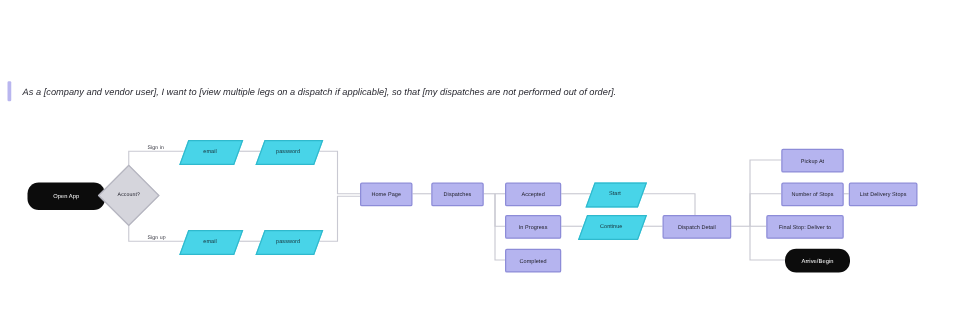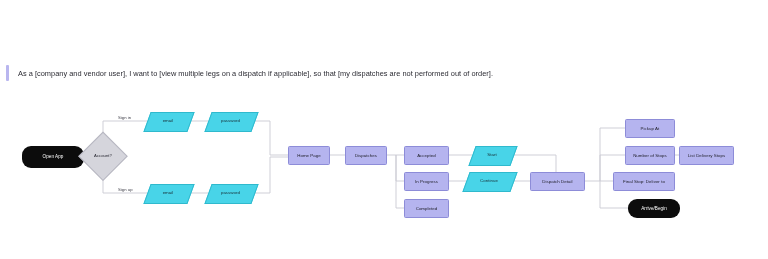--- a/index.html
+++ b/index.html
@@ -32,20 +32,21 @@
     margin-left: 6px;
     border-radius: 1px;
     flex: none;
   }
   #story-text {
     margin-left: 9px;
     font-size: 7.4px;
     color: #2b2b33;
     letter-spacing: 0.02px;
     white-space: nowrap;
+    font-style: italic;
   }
 
   
   #canvas {
     position: absolute;
     left: 0;
     top: 0;
     width: 768px;
     height: 259px;
   }

